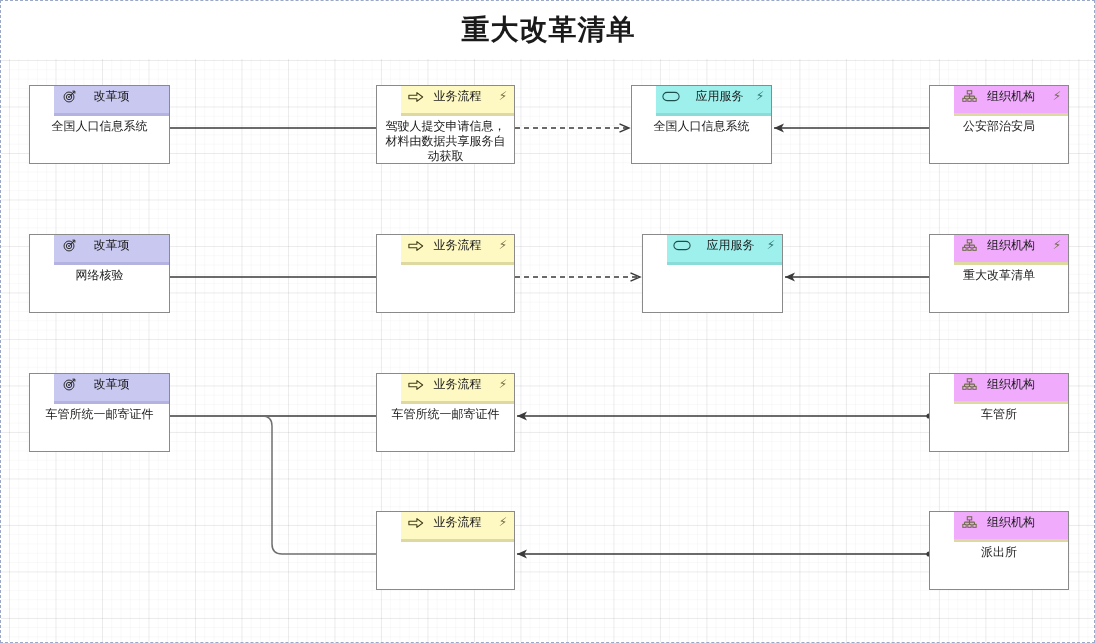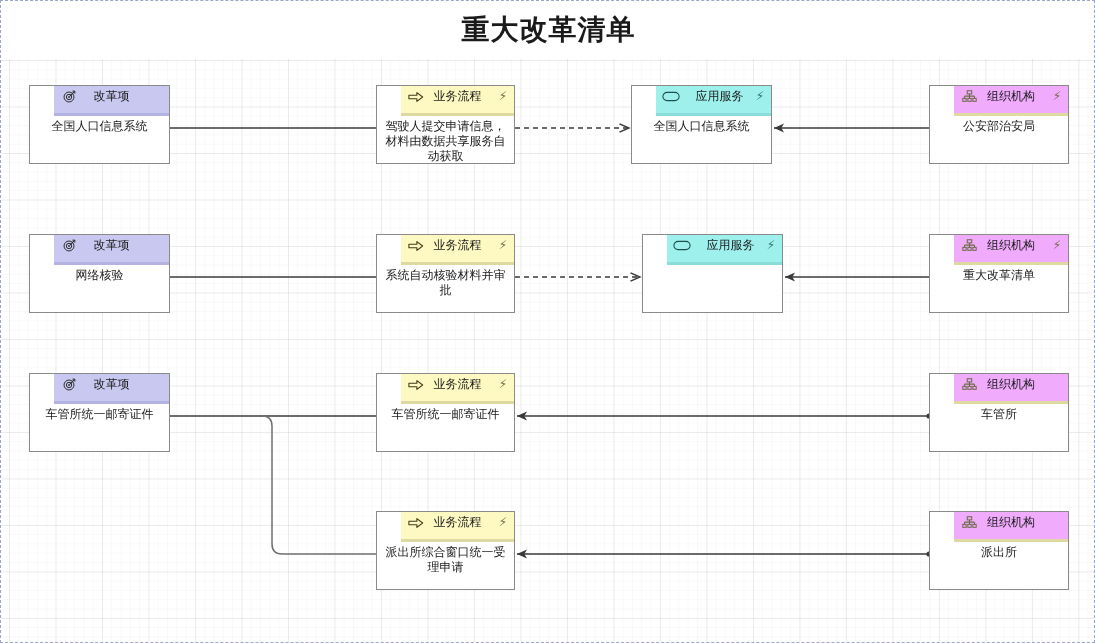--- a/index.html
+++ b/index.html
@@ -207,21 +207,20 @@
   <div class="node process" style="left:375px;top:233px;width:139px;height:79px;">
     <div class="node-hd">
       <span class="hd-ico">
         <svg class="icn" width="16" height="12" viewBox="0 0 18 12">
           <path d="M1,4 L10,4 L10,1 L16.5,6 L10,11 L10,8 L1,8 Z" fill="none" stroke="#3f3c18" stroke-width="1.2" stroke-linejoin="round"></path>
         </svg>
       </span>
       <span>业务流程</span>
       <span class="hd-tag">⚡</span>
     </div>
-    <div class="node-body">系统自动核验材料并审批</div>
   </div>
 
   <div class="node service" style="left:641px;top:233px;width:141px;height:79px;">
     <div class="node-hd">
       <span class="hd-ico">
         <svg class="icn" width="18" height="11" viewBox="0 0 20 12">
           <rect x="1" y="1.4" width="18" height="9.2" rx="4.6" ry="4.6" fill="none" stroke="#1d4f4d" stroke-width="1.2"></rect>
         </svg>
       </span>
       <span>应用服务</span>
@@ -296,21 +295,20 @@
   <div class="node process" style="left:375px;top:510px;width:139px;height:79px;">
     <div class="node-hd">
       <span class="hd-ico">
         <svg class="icn" width="16" height="12" viewBox="0 0 18 12">
           <path d="M1,4 L10,4 L10,1 L16.5,6 L10,11 L10,8 L1,8 Z" fill="none" stroke="#3f3c18" stroke-width="1.2" stroke-linejoin="round"></path>
         </svg>
       </span>
       <span>业务流程</span>
       <span class="hd-tag">⚡</span>
     </div>
-    <div class="node-body">派出所综合窗口统一受理申请</div>
   </div>
 
   <div class="node org" style="left:928px;top:510px;width:140px;height:79px;">
     <div class="node-hd">
       <span class="hd-ico">
         <svg class="icn" width="15" height="13" viewBox="0 0 16 14">
           <rect x="5.6" y="0.8" width="4.8" height="3.4" fill="none" stroke="#6d6a45" stroke-width="1.1"></rect>
           <path d="M8,4.2 L8,6.6 M2.6,6.6 L13.4,6.6 M2.6,6.6 L2.6,9 M8,6.6 L8,9 M13.4,6.6 L13.4,9" fill="none" stroke="#6d6a45" stroke-width="1.1"></path>
           <rect x="0.8" y="9" width="3.6" height="3.2" fill="none" stroke="#6d6a45" stroke-width="1.1"></rect>
           <rect x="6.2" y="9" width="3.6" height="3.2" fill="none" stroke="#6d6a45" stroke-width="1.1"></rect>

